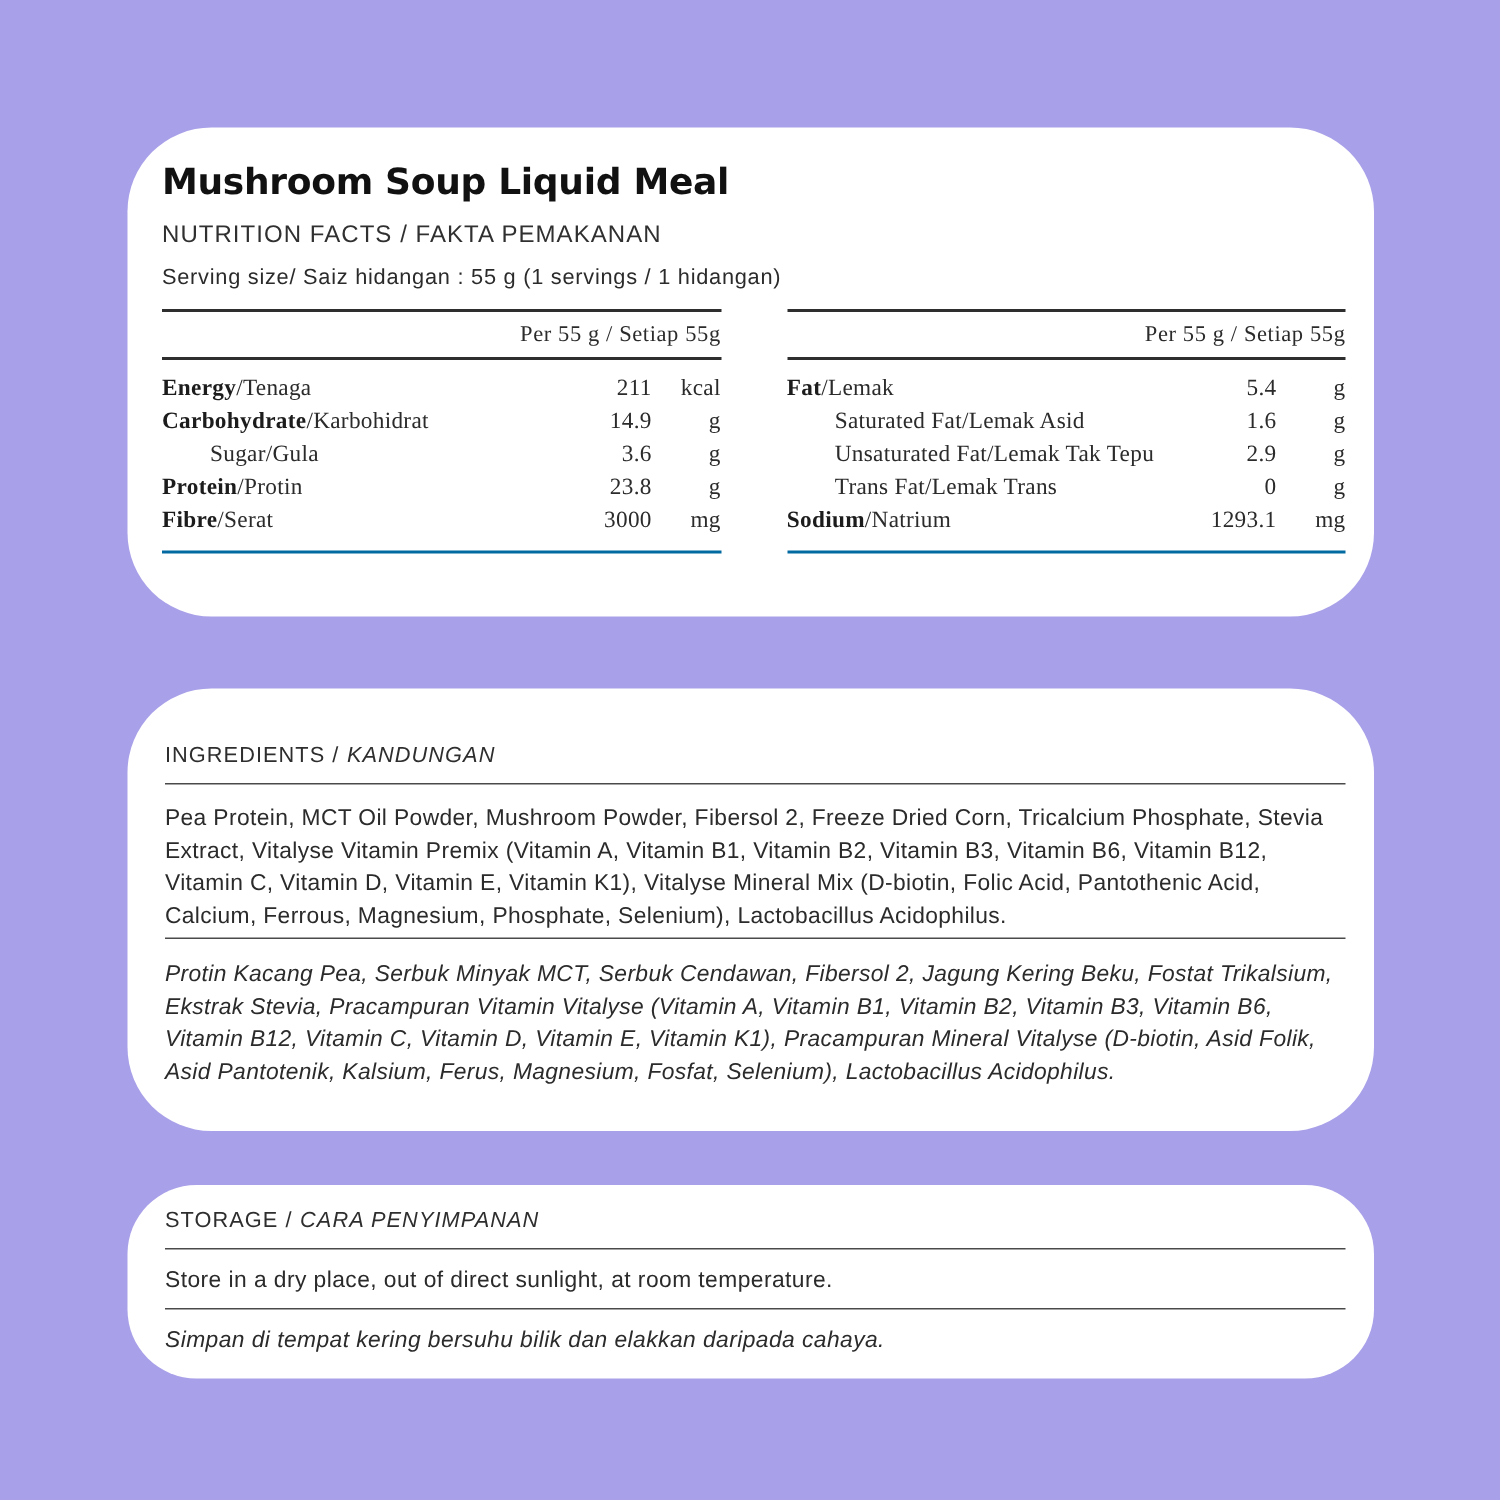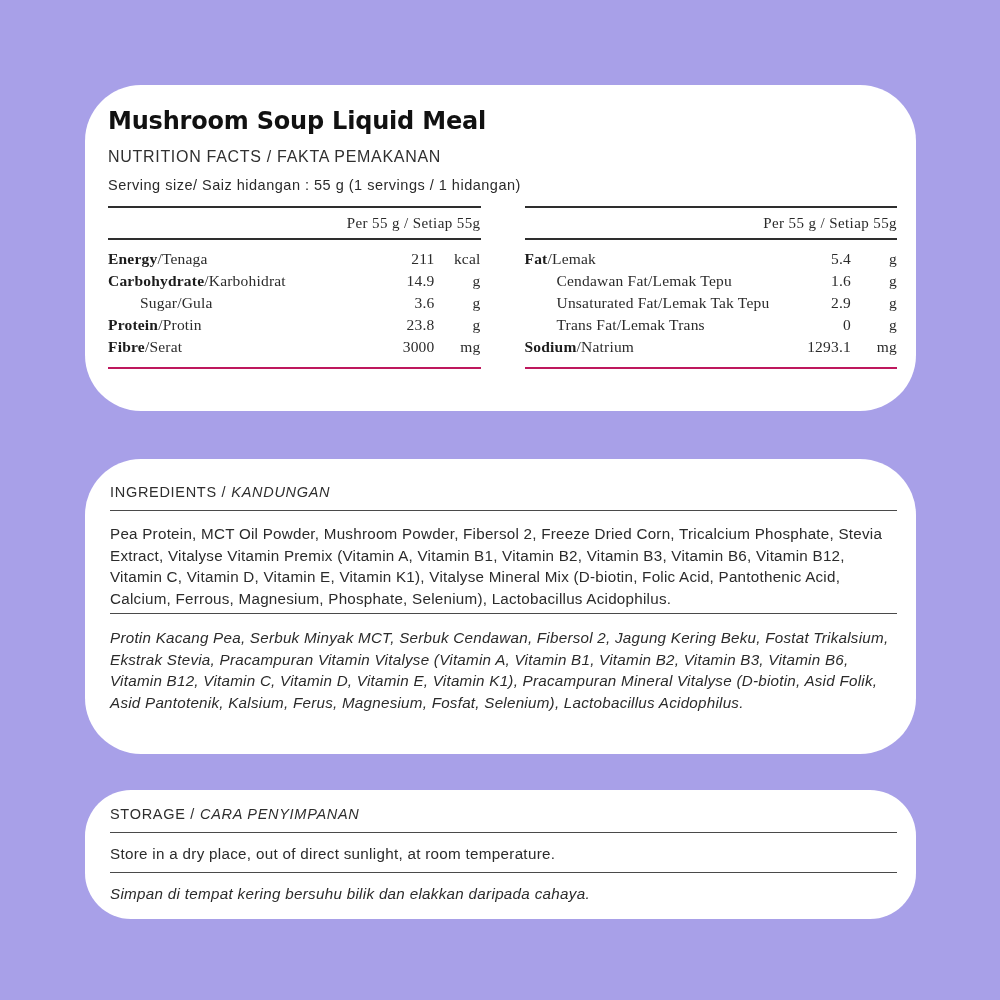--- a/index.html
+++ b/index.html
@@ -46,31 +46,31 @@
   .tables { display: flex; gap: 44px; margin-top: 13px; }
   .ntable { flex: 1; border-top: 2px solid #2e2e2e; font-family: Liberation Serif, serif; }
   .ntable .hdr {
     padding: 6px 0;
     border-bottom: 2px solid #2e2e2e;
     text-align: right;
     font-size: 15px;
     line-height: 18px;
     letter-spacing: 0.4px;
   }
-  .nbody { padding: 8px 0 9px; border-bottom: 2px solid #be185d; }
+  .nbody { padding: 8px 0 9px; border-bottom: 2px solid #0369a1; }
   .nrow { display: flex; height: 22px; line-height: 22px; font-size: 15.5px; letter-spacing: 0.2px; }
   .nrow .nlabel { flex: 1; white-space: nowrap; }
   .nrow.indent .nlabel { padding-left: 32px; }
   .nrow .nlabel b { font-weight: bold; color: #1c1c1c; }
   .nrow .nval  { width: 72px; text-align: right; }
   .nrow .nunit { width: 46px; text-align: right; }
 
   .sec-heading { font-size: 14.5px; letter-spacing: 0.7px; color: #2e2e2e; white-space: nowrap; }
   .sec-heading em { font-style: italic; margin-left: 0.35em; }
-  .card-ingredients .sec-heading { margin-top: 25px; }
+  .card-ingredients .sec-heading { margin-top: 37px; }
   .card-storage .sec-heading { margin-top: 16px; }
 
   hr.soft { border: 0; border-top: 1.5px solid #4a4a4a; }
   .card-ingredients hr.rule1 { margin-top: 10px; }
   .card-ingredients hr.rule2 { margin-top: 4px; }
   .card-storage hr.rule1 { margin-top: 10px; }
   .card-storage hr.rule2 { margin-top: 10px; }
 
   .para {
     font-size: 15.2px;
@@ -128,21 +128,21 @@
 
     <div class="ntable">
       <div class="hdr">Per 55 g / Setiap 55g</div>
       <div class="nbody">
         <div class="nrow">
           <span class="nlabel"><b>Fat</b><span>/Lemak</span></span>
           <span class="nval">5.4</span>
           <span class="nunit">g</span>
         </div>
         <div class="nrow indent">
-          <span class="nlabel"><b></b><span>Cendawan Fat/Lemak Tepu</span></span>
+          <span class="nlabel"><b></b><span>Saturated Fat/Lemak Asid</span></span>
           <span class="nval">1.6</span>
           <span class="nunit">g</span>
         </div>
         <div class="nrow indent">
           <span class="nlabel"><b></b><span>Unsaturated Fat/Lemak Tak Tepu</span></span>
           <span class="nval">2.9</span>
           <span class="nunit">g</span>
         </div>
         <div class="nrow indent">
           <span class="nlabel"><b></b><span>Trans Fat/Lemak Trans</span></span>

